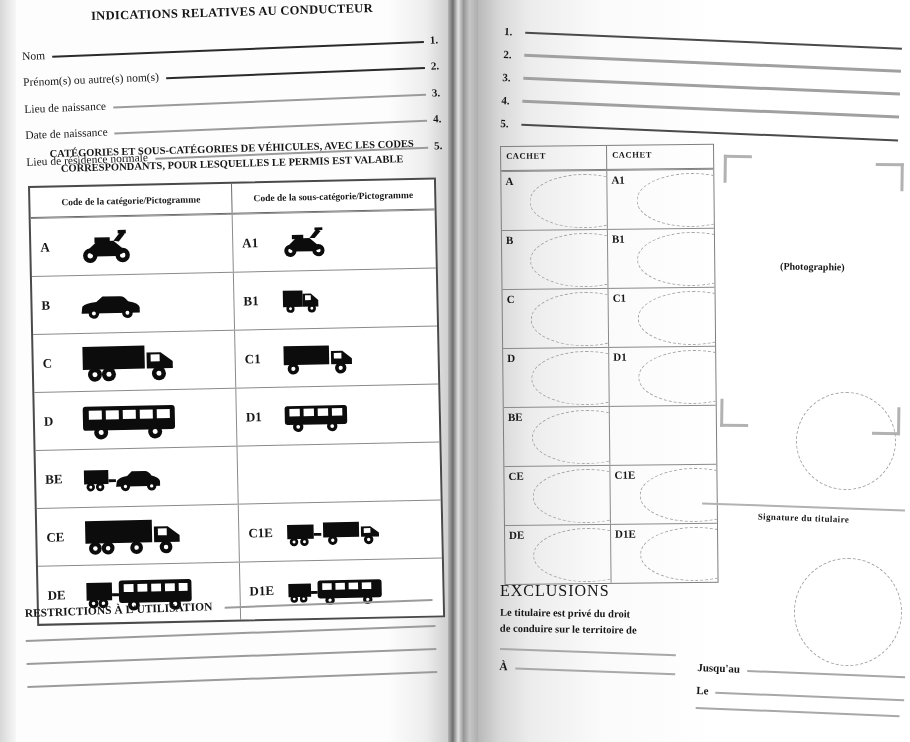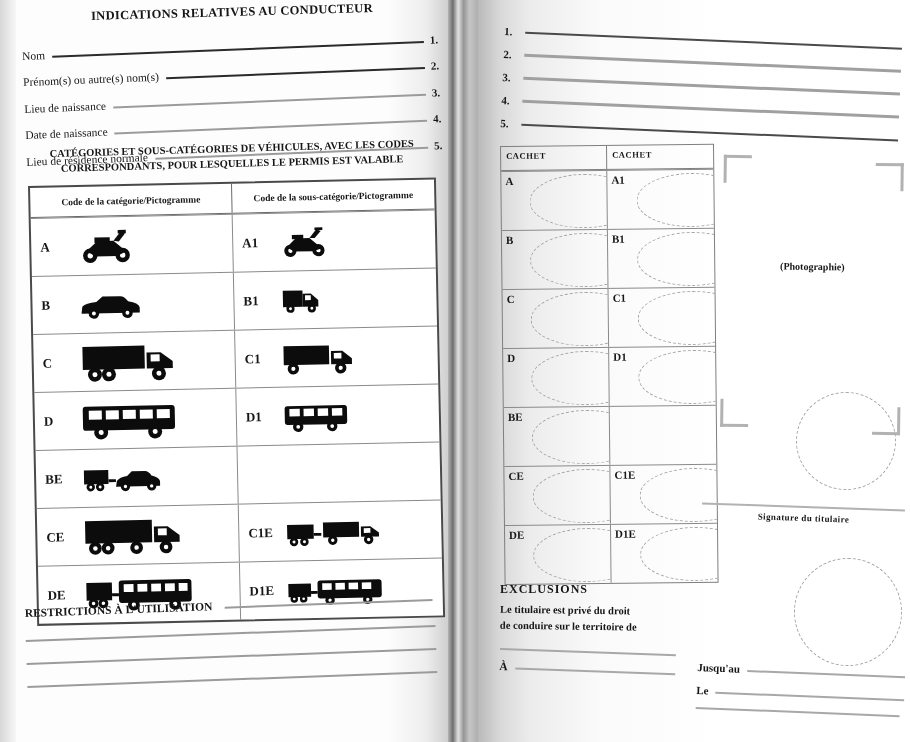--- a/index.html
+++ b/index.html
@@ -71,21 +71,21 @@
   .pb-br{right:0;bottom:-6px;border-right-width:3px;border-bottom-width:3px;}
   .photo-label{position:absolute;left:0;top:105px;width:100%;text-align:center;
                font-weight:bold;font-size:10px;}
   .stamp-circle{position:absolute;border:1.5px dashed #a6a6a6;border-radius:50%;}
   .circle-1{left:318px;top:392px;width:98px;height:96px;}
   .circle-2{left:316px;top:558px;width:106px;height:106px;}
   .sig-line{position:absolute;left:224px;top:506px;width:203px;border-top:2px solid #b2b2b2;transform:rotate(2deg);}
   .sig-caption{position:absolute;left:224px;top:513px;width:203px;text-align:center;
                font-size:9px;font-weight:bold;letter-spacing:.4px;transform:rotate(2deg);}
   .exclusions{position:absolute;left:22px;top:582px;width:196px;}
-  .excl-head{font-weight:bold;font-size:12px;letter-spacing:1px;}
+  .excl-head{font-weight:normal;font-size:16px;letter-spacing:1px;}
   .excl-text{margin-top:6px;font-weight:bold;font-size:10.5px;line-height:1.55;transform:rotate(.8deg);}
   .a-block{position:absolute;left:22px;top:648px;width:180px;transform:rotate(2deg);transform-origin:0 0;}
   .a-topline{border-top:2.5px solid #a8a8a8;width:176px;}
   .a-row{display:flex;align-items:flex-end;height:22px;}
   .a-label{font-weight:bold;font-size:11.5px;}
   .a-line{flex:1;margin:0 4px 3px 8px;border-bottom:2.5px solid #a8a8a8;}
   .ju-block{position:absolute;left:220px;top:650px;width:208px;transform:rotate(2.3deg);transform-origin:0 0;}
   .ju-row{display:flex;align-items:flex-end;height:23px;font-weight:bold;font-size:11px;}
   .ju-row .lbl{white-space:nowrap;}
   .ju-line{flex:1;margin:0 0 3px 7px;border-bottom:2.5px solid #a8a8a8;}

